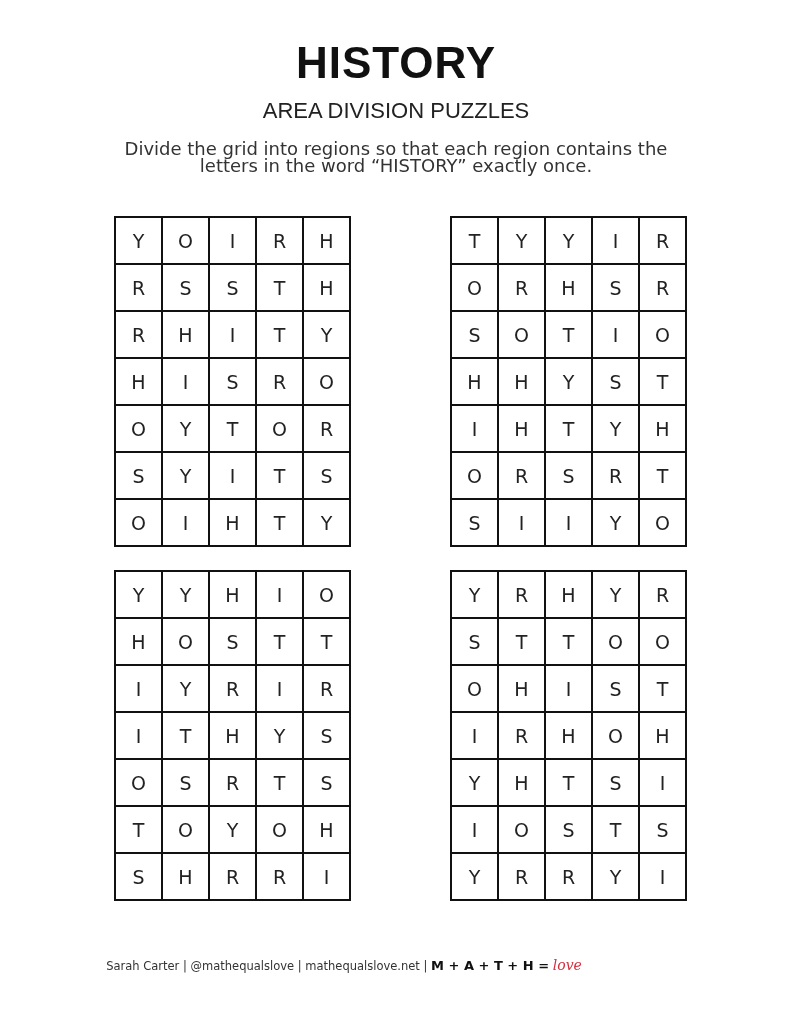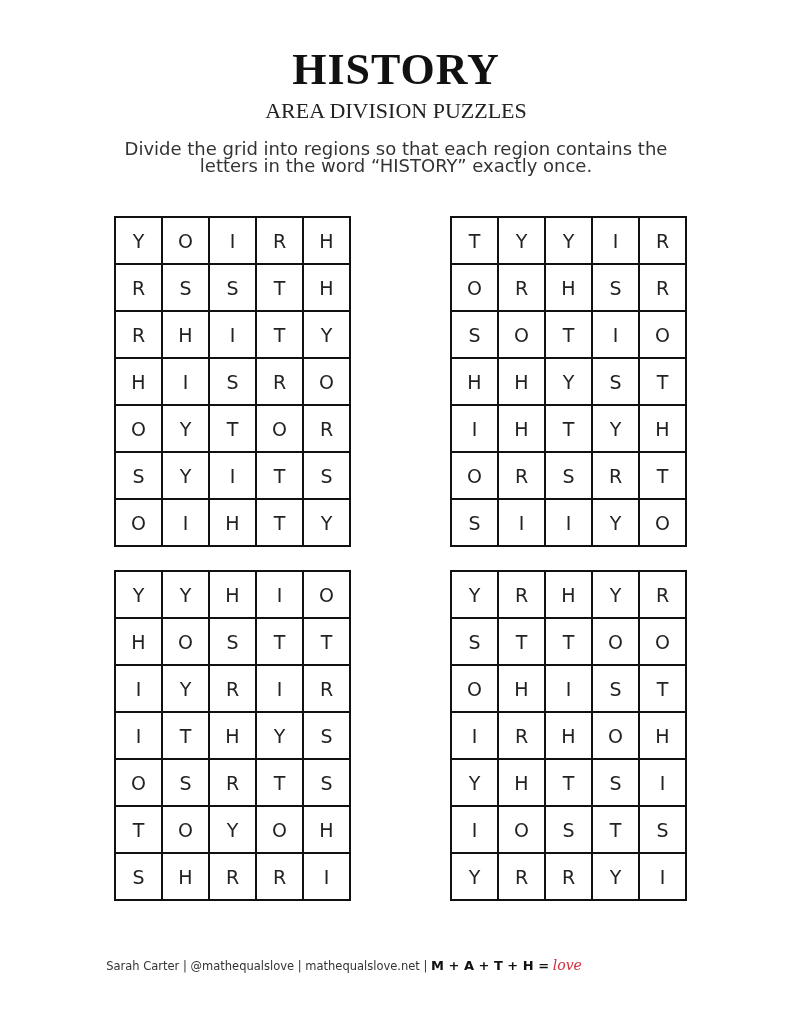--- a/index.html
+++ b/index.html
@@ -1,18 +1,18 @@
 <!DOCTYPE html>
 <html><head>
 <meta charset="utf-8">
 <style>
   html, body { margin:0; padding:0; background:#ffffff; }
   body { width:792px; height:1024px; position:relative; overflow:hidden; font-family:"DejaVu Sans", sans-serif; color:#111; }
-  .title { position:absolute; top:38px; left:0; width:792px; text-align:center; font-family:Liberation Serif, serif; font-weight:bold; font-size:44px; letter-spacing:1px; color:#111;margin-top:6px; }
-  .subtitle { position:absolute; top:98px; left:0; width:792px; text-align:center; font-family:Liberation Serif, serif; font-size:22px; color:#222; }
+  .title { position:absolute; top:38px; left:0; width:792px; text-align:center; font-family:Liberation Sans, sans-serif; font-weight:bold; font-size:44px; letter-spacing:1px; color:#111; }
+  .subtitle { position:absolute; top:98px; left:0; width:792px; text-align:center; font-family:Liberation Sans, sans-serif; font-size:22px; color:#222; }
   .instructions { position:absolute; top:140px; left:110px; width:572px; text-align:center; font-size:18px; line-height:17px; color:#333; }
   .grid { position:absolute; display:grid; grid-template-columns:repeat(5, 45px); grid-template-rows:repeat(7, 45px); border:2px solid #111; background:#111; gap:2px; }
   .cell { background:#fff; display:flex; align-items:center; justify-content:center; font-family:"DejaVu Sans", sans-serif; font-size:19px; font-weight:normal; color:#222; }
   #grid-1 { left:114px; top:216px; }
   #grid-2 { left:450px; top:216px; }
   #grid-3 { left:114px; top:570px; }
   #grid-4 { left:450px; top:570px; }
   .footer { position:absolute; top:957px; left:0; width:688px; text-align:center; font-size:11.5px; color:#333; white-space:nowrap; }
   .footer .bold { font-weight:bold; color:#111; font-size:13px; }
   .footer .love { color:#d32f3f; font-family:"DejaVu Serif", serif; font-style:italic; font-size:14px; }

